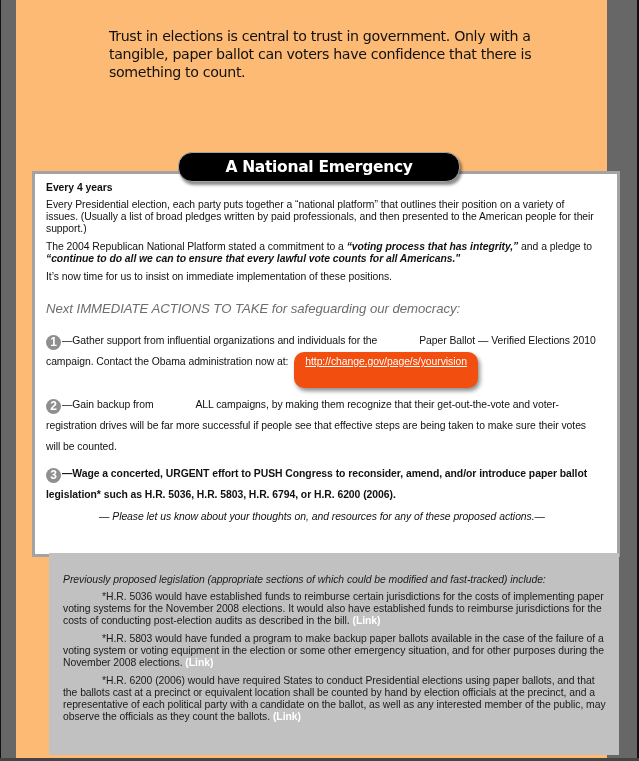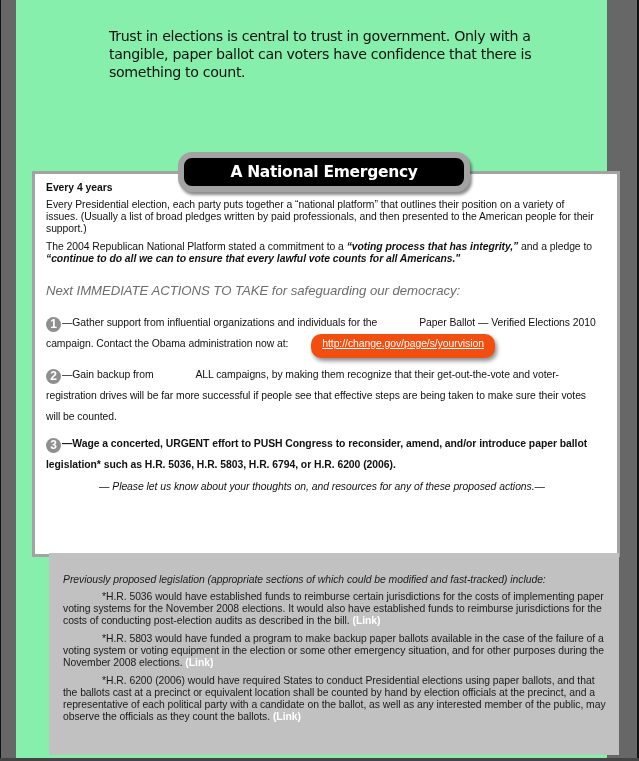--- a/index.html
+++ b/index.html
@@ -7,39 +7,39 @@
     width: 639px; height: 761px; overflow: hidden;
     background: #676767;
     font-family: "Liberation Sans", sans-serif;
     position: relative;
   }
   .edge-left { position: absolute; left: 0; top: 0; width: 1px; height: 761px; background: #111; }
   .edge-right { position: absolute; right: 0; top: 0; width: 2px; height: 761px; background: #111; }
   .edge-bottom { position: absolute; left: 0; bottom: 0; width: 639px; height: 3px; background: #444; }
   .page {
     position: absolute; left: 16px; top: 0; width: 591px; height: 758px;
-    background: #86efac;
+    background: #fdba74;
   }
   .intro {
     position: absolute; left: 93px; top: 27px; width: 440px;
     font-family: "DejaVu Sans", sans-serif;
     font-size: 14.2px; line-height: 18px; color: #111;
     letter-spacing: -0.35px;
   }
   .intro p { margin: 0 0 18px 0; }
   .box {
     position: absolute; left: 16px; top: 171px; width: 582px; height: 380px;
     border: 3px solid #a3a3a3; border-bottom: 3px solid #a3a3a3;
     background: #fff;
   }
   .pill {
     position: absolute; left: 162px; top: 152px; width: 280px; height: 28px;
     background: #000; border-radius: 14px;
     box-shadow: 2px 3px 3px rgba(0,0,0,0.45);
-    border: 6px solid #a3a3a3;
+    border: 1px solid #a3a3a3;
     color: #fff; text-align: center;
     font-family: "DejaVu Sans", sans-serif; font-weight: bold;
     font-size: 15.5px; line-height: 28px; letter-spacing: -0.3px;
     z-index: 3;
   }
   .content {
     position: absolute; left: 30px; top: 182px; width: 552px;
     font-size: 10.4px; line-height: 12px; color: #111;
     letter-spacing: -0.05px;
   }
@@ -53,23 +53,23 @@
   }
   .action { line-height: 21px; margin-bottom: 6px !important; }
   .num {
     display: inline-block; width: 15px; height: 15px; border-radius: 50%;
     background: #8f8f8f; color: #fff; font-weight: bold; font-size: 12px;
     line-height: 15px; text-align: center; vertical-align: -2px;
     margin-right: 1px;
   }
   .orange-link {
     display: inline-block; background: #f14e0f; color: #fff;
-    text-decoration: underline; padding: 0 11px; height: 24px; line-height: 20px;
+    text-decoration: underline; padding: 0 11px; height: 36px; line-height: 20px;
     border-radius: 10px; box-shadow: 2px 3px 4px rgba(0,0,0,0.45);
-    margin-left: 20px; font-size: 10.4px;
+    margin-left: 3px; font-size: 10.4px;
   }
   .action3 { font-weight: bold; }
   .closing {
     text-align: center; font-style: italic; margin-top: 2px !important;
     font-size: 10.4px;
   }
   .legis {
     position: absolute; left: 33px; top: 553px; width: 570px; height: 202px;
     background: #c1c1c1;
   }
@@ -98,20 +98,21 @@
   <div class="box"></div>
 
   <div class="pill">A National Emergency</div>
 
   <div class="content">
     <p class="h-every">Every 4 years</p>
     <p>Every Presidential election, each party puts together a “national platform” that outlines their position on a variety of issues. (Usually a list of broad pledges written by paid professionals, and then presented to the American people for their support.)</p>
     <p>
       <span>The 2004 Republican National Platform stated a commitment to a </span><span class="bi">“voting process that has integrity,”</span><span> and a pledge to </span><span class="bi">“continue to do all we can to ensure that every lawful vote counts for all Americans."</span>
     </p>
+    <p>It’s now time for us to insist on immediate implementation of these positions.</p>
 
     <p class="next-heading">Next IMMEDIATE ACTIONS TO TAKE for safeguarding our democracy:</p>
 
     <p class="action">
       <span class="num">1</span><span>—Gather support from influential organizations and individuals for the </span><b>Paper Ballot — Verified Elections 2010</b><span> campaign.  Contact the Obama administration now at: </span><a class="orange-link">http://change.gov/page/s/yourvision</a>
     </p>
 
     <p class="action">
       <span class="num">2</span><span>—Gain backup from </span><b>ALL campaigns</b><span>, by making them recognize that their get-out-the-vote and voter-registration drives will be far more successful if people see that effective steps are being taken to make sure their votes will be counted.</span>
     </p>

